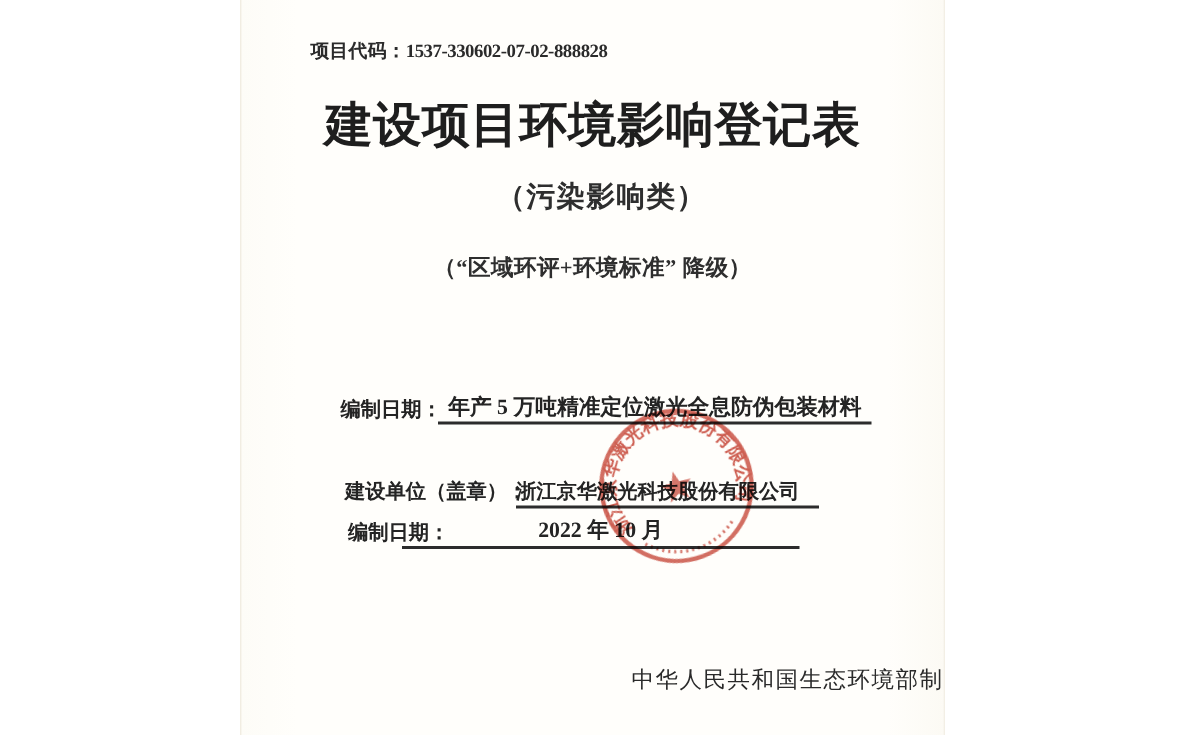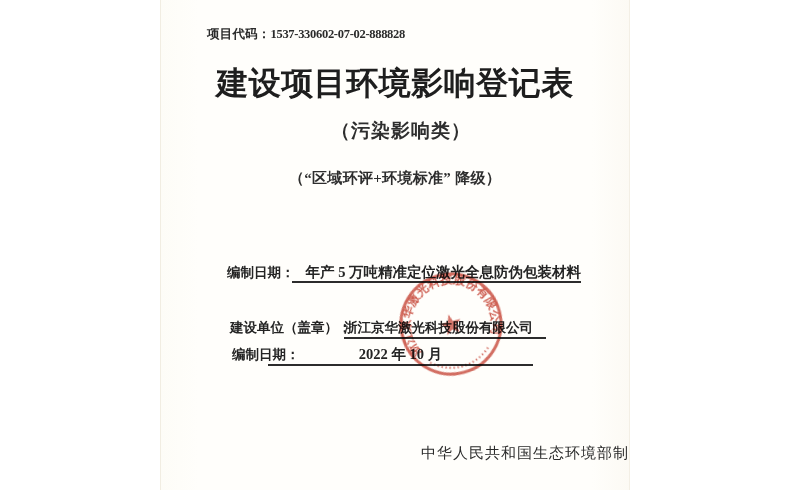--- a/index.html
+++ b/index.html
@@ -45,21 +45,21 @@
     color: #2e2e2e;
   }
 
   .frow { position: absolute; white-space: nowrap; font-weight: 700; color: #242424; }
   .flabel { font-size: 13.5px; }
   .fvalue {
     display: inline-block; border-bottom: 2px solid #2c2c2c;
     font-size: 14.5px;
   }
   .lbl-1 { left: 66px;  top: 264px; }
-  .val-1 { position: absolute; left: 131px; top: 262px; width: 289px; height: 21px; line-height: 20px; text-align: right; }
+  .val-1 { position: absolute; left: 131px; top: 262px; width: 289px; height: 21px; line-height: 20px; text-align: center; }
   .val-2 { position: absolute; left: 128px; top: 291px; width: 257px; height: 21px; line-height: 20px; text-align: left; }
   .lbl-3 { left: 69px;  top: 319px; }
   .val-3 { position: absolute; left: 183px; top: 317px; width: 202px; height: 22px; line-height: 21px; font-size: 13.5px; text-align: left; }
   .lbl-4 { left: 71px;  top: 346px; }
   .val-4 { position: absolute; left: 107px; top: 344px; width: 265px; height: 22px; line-height: 21px; text-align: center; }
 
   .doc-footer {
     position: absolute; left: 0; top: 444px; width: 100%;
     text-align: right; font-size: 15px; font-weight: 400; letter-spacing: 1px;
     color: #2a2a2a;

